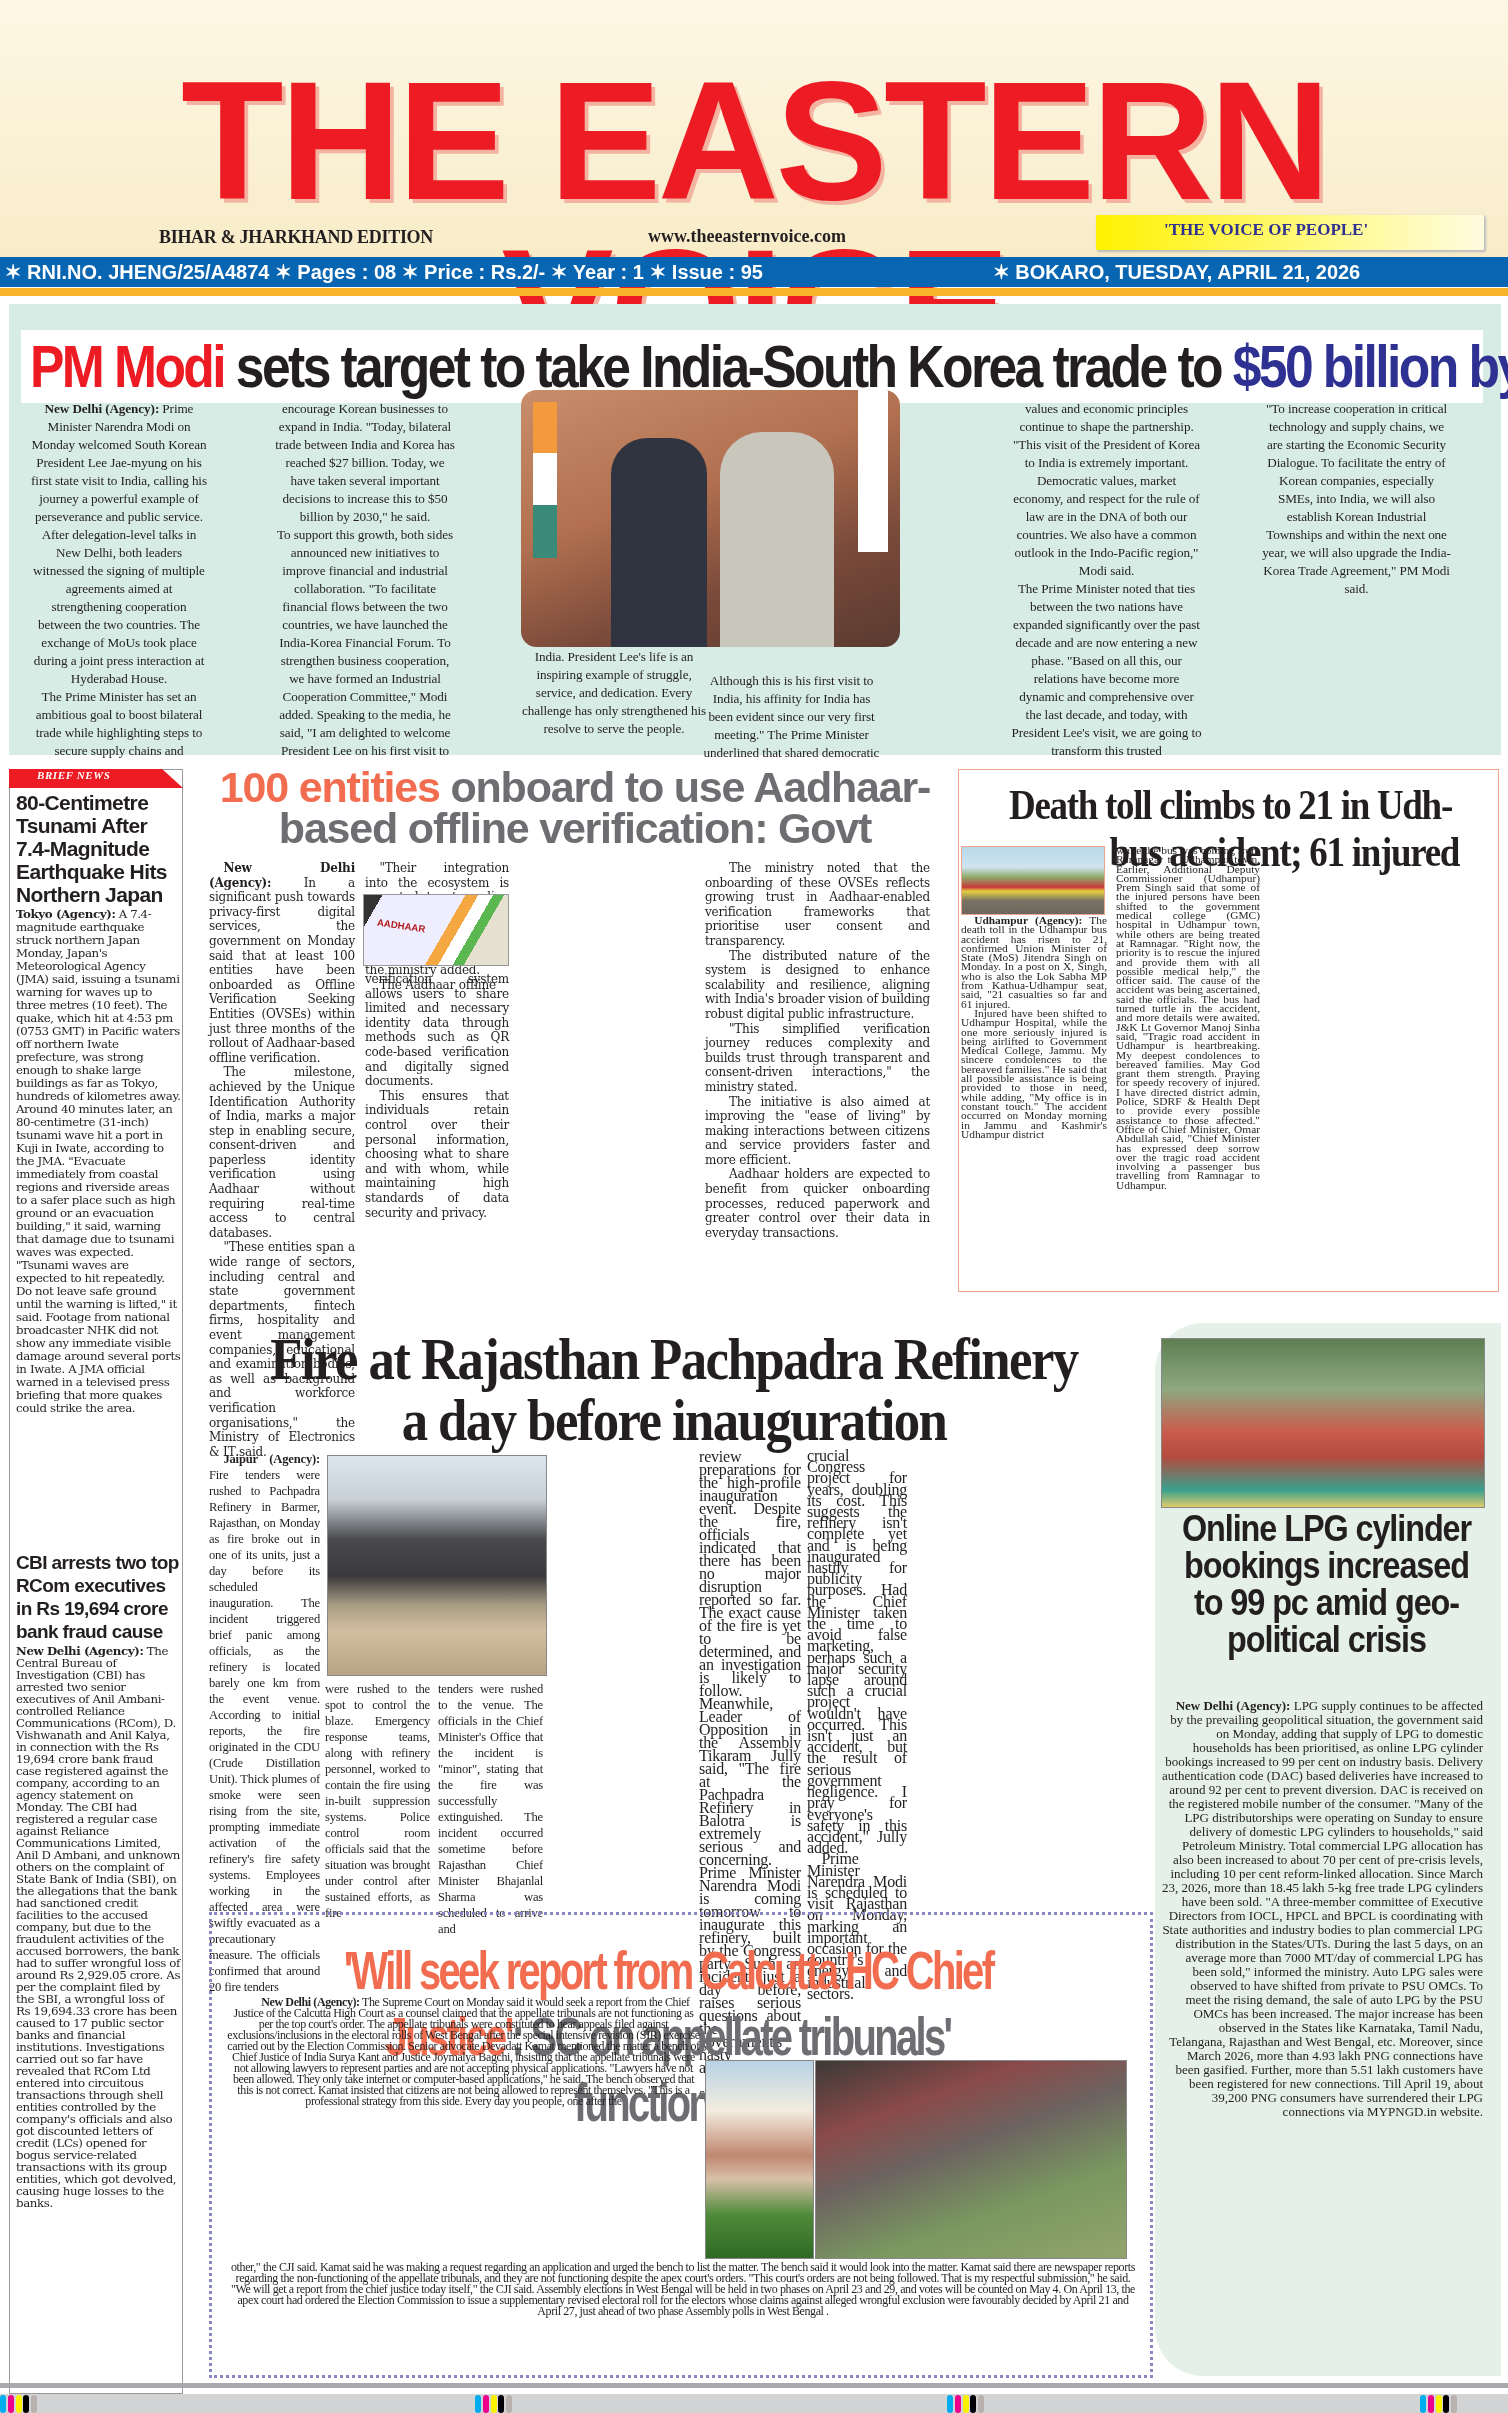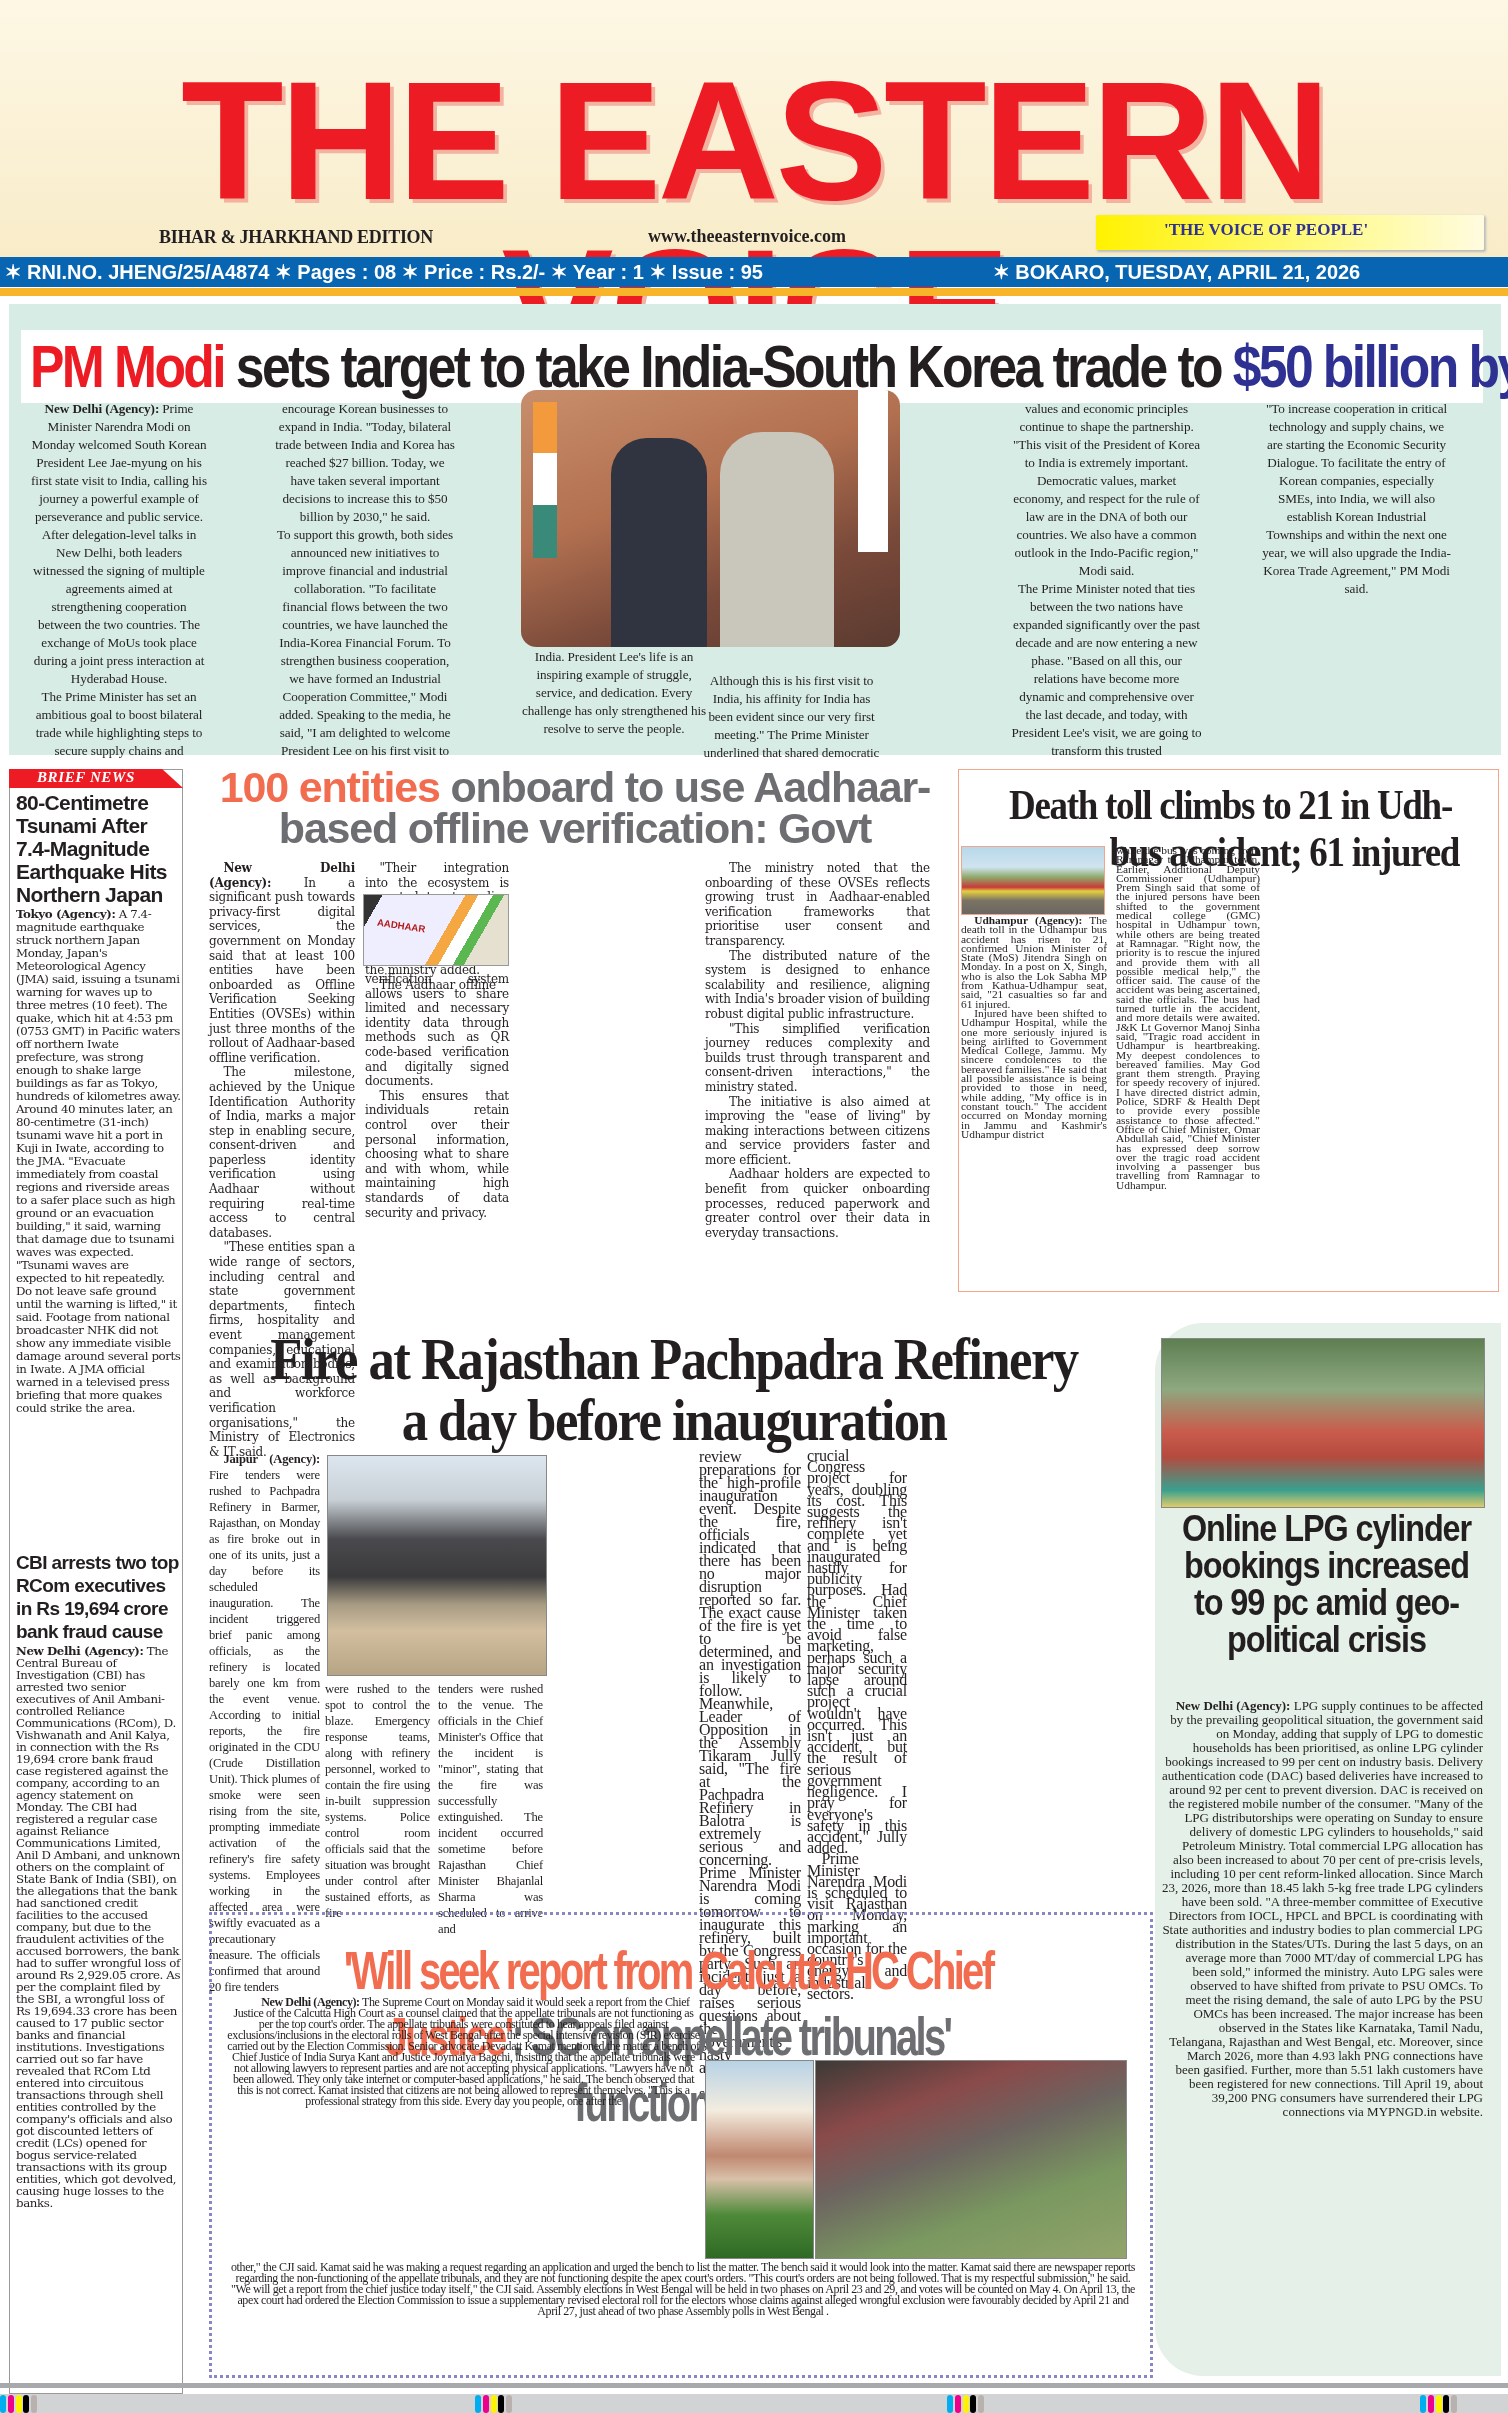--- a/index.html
+++ b/index.html
@@ -19,21 +19,21 @@
 
 #lead{left:9px;top:304px;width:1492px;height:451px;background:#d8ece6}
 #lead-head{left:21px;top:330px;width:1462px;height:73px;background:#fff}
 #lead-headline{left:30px;top:330px;width:1450px;height:73px;font-family:"Liberation Sans",sans-serif;font-weight:bold;font-size:60px;line-height:73px;letter-spacing:-3px;transform:scaleX(0.86);transform-origin:left center;white-space:nowrap}
 .col{font-family:"Liberation Serif",serif;text-align:center}
 .lead-col{font-size:13.2px;line-height:18px;letter-spacing:-0.1px}
 #lead-photo{left:521px;top:390px;width:379px;height:257px;border-radius:15.6px;overflow:hidden;background:linear-gradient(160deg,#c88e6c 0%,#b27050 40%,#7a4a3a 70%,#5a3a30 100%)}
 
 #brief-box{left:9px;top:769px;width:174px;height:1625px;border:1.2px solid #999;background:#fff}
 #brief-tag{left:9px;top:769px;width:174px;height:19px;background:#ed1c24;clip-path:polygon(0 0,88% 0,100% 100%,0 100%)}
-#brief-tag-text{left:37px;top:769px;font-size:15px;font-weight:bold;font-style:italic;color:#fff;letter-spacing:0.6px}
+#brief-tag-text{left:37px;top:769px;font-size:11px;font-weight:bold;font-style:italic;color:#fff;letter-spacing:0.6px}
 .brief-h{font-family:Liberation Sans, sans-serif;font-weight:bold;font-size:21px;line-height:23px;letter-spacing:-0.6px}
 .brief-body{font-family:"DejaVu Serif",serif;font-size:11.8px;line-height:13px;letter-spacing:-0.4px}
 
 #aad-head{left:205px;top:767px;width:740px;font-family:"Liberation Sans",sans-serif;font-weight:900;font-size:43px;line-height:41px;color:#6d6e71;text-align:center;letter-spacing:-1.2px}
 #aad-head .hl{color:#f26d50}
 .aad-col{font-family:"DejaVu Serif",serif;font-size:12px;line-height:14.6px;text-align:justify;letter-spacing:-0.2px}
 #aad-photo{left:363px;top:894px;width:146px;height:72px;border:0.6px solid #999;background:linear-gradient(120deg,#333 0 10%,#eef 10% 55%,#f5a742 55% 62%,#fff 62% 70%,#5bb74f 70% 76%,#e6e0d0 76%)}
 
 #udh-box{left:958px;top:769px;width:541px;height:523px;border:1.2px solid #f3a58c;background:#fff}
 #udh-head{left:963px;top:781px;width:535px;text-align:center;font-family:"Liberation Serif",serif;font-weight:bold;font-size:43px;line-height:47px;letter-spacing:-1.5px;transform:scaleX(0.86)}

